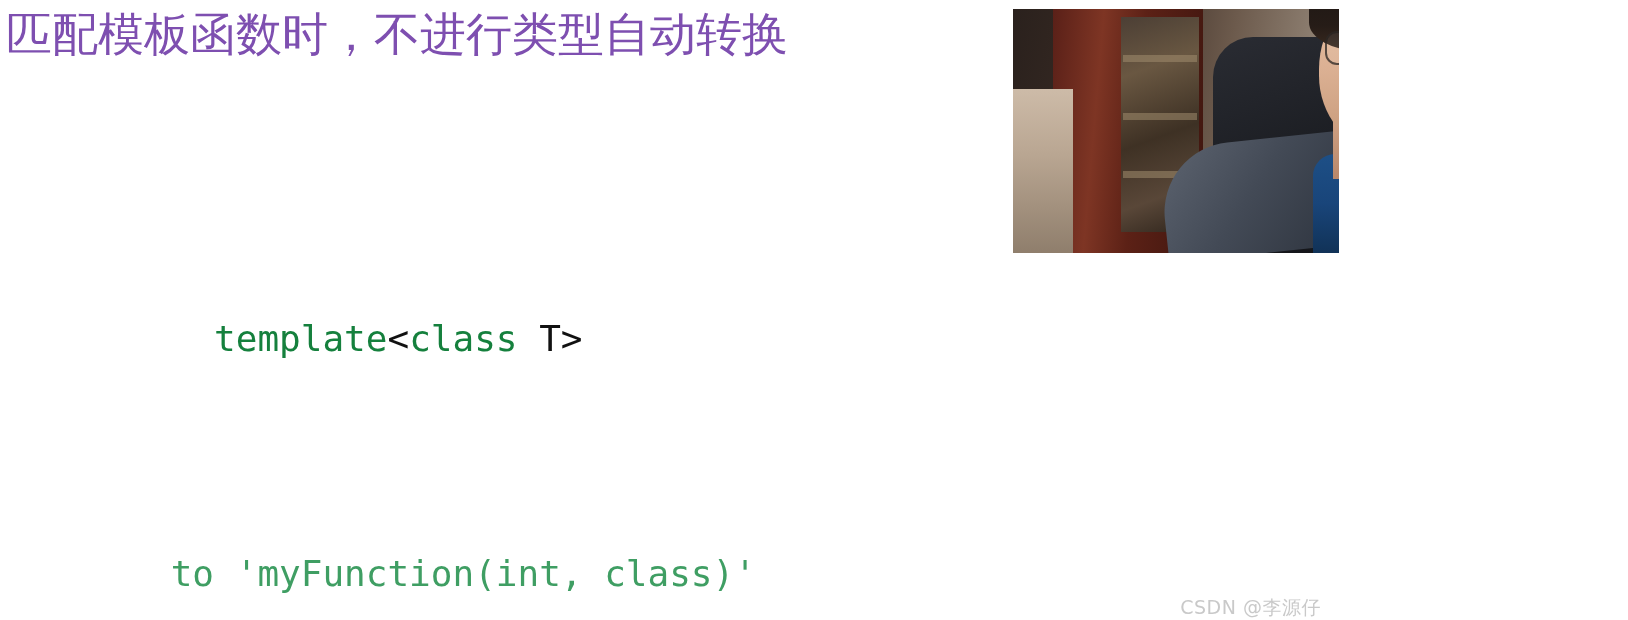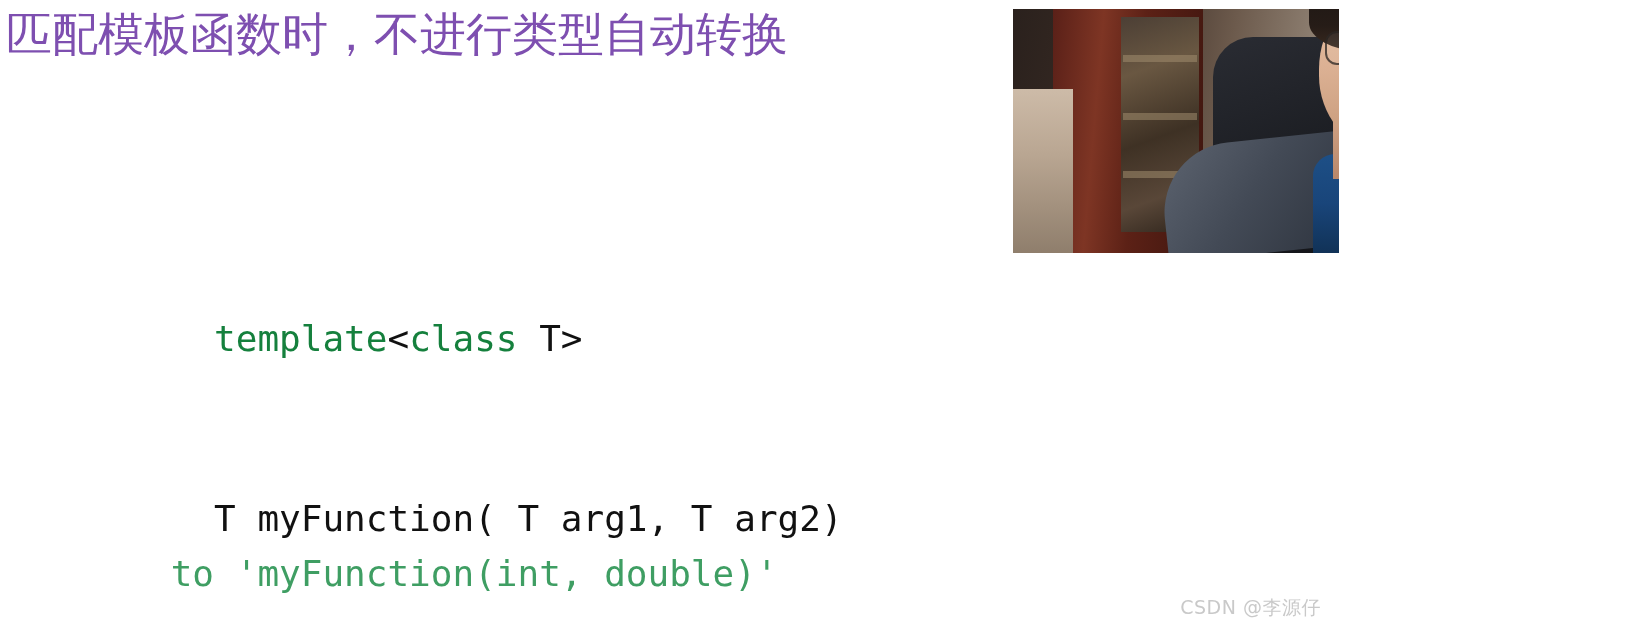--- a/index.html
+++ b/index.html
@@ -187,32 +187,29 @@
 
 <div id="slide">
 
   <div id="slide-title">匹配模板函数时，不进行类型自动转换</div>
 
   <div id="code-block">
     <div class="code-line">
       <span class="kw">template</span><span class="plain">&lt;</span><span class="kw">class</span><span class="plain"> T&gt;</span>
     </div>
     <div class="code-line">
-      <span class="plain">T myFunction( T arg1, T arg2)</span>
-    </div>
-    <div class="code-line">
       
     </div>
     
     
     
     
   </div>
 
-  <div id="code-cont">    to 'myFunction(int, double)'</div>
+  <div id="code-cont">    to 'myFunction(int, class)'</div>
 
   <div id="webcam">
     <div class="cam-layer cam-wall"></div>
     <div class="cam-layer cam-wallR"></div>
     <div class="cam-layer cam-poster"></div>
     <div class="cam-layer cam-cabinet"></div>
     <div class="cam-layer cam-glass"></div>
     <div class="cam-layer cam-shelf" style="top:46px"></div>
     <div class="cam-layer cam-shelf" style="top:104px"></div>
     <div class="cam-layer cam-shelf" style="top:162px"></div>

